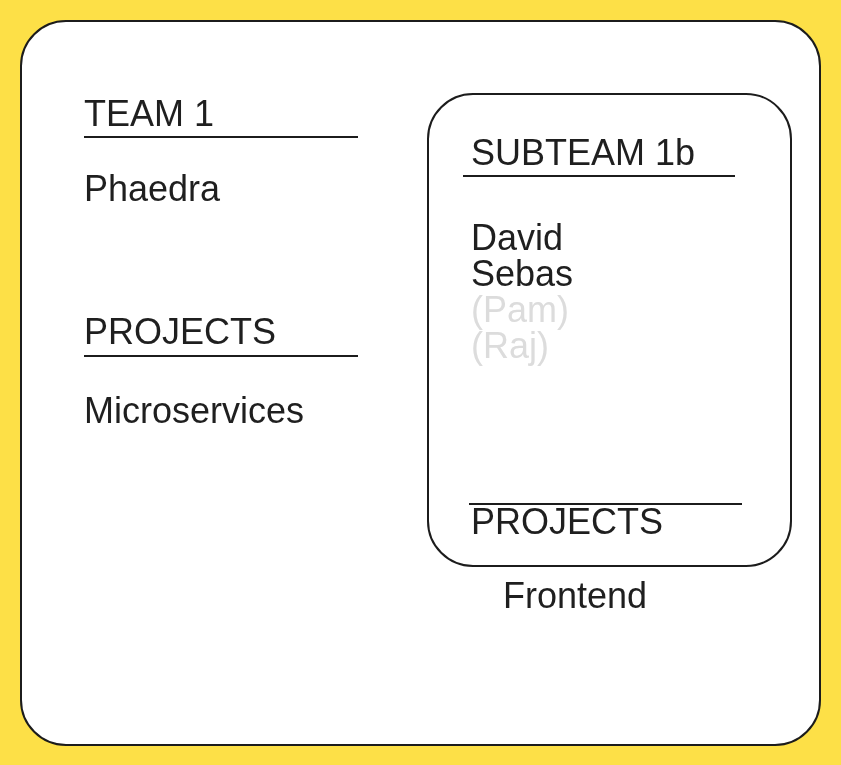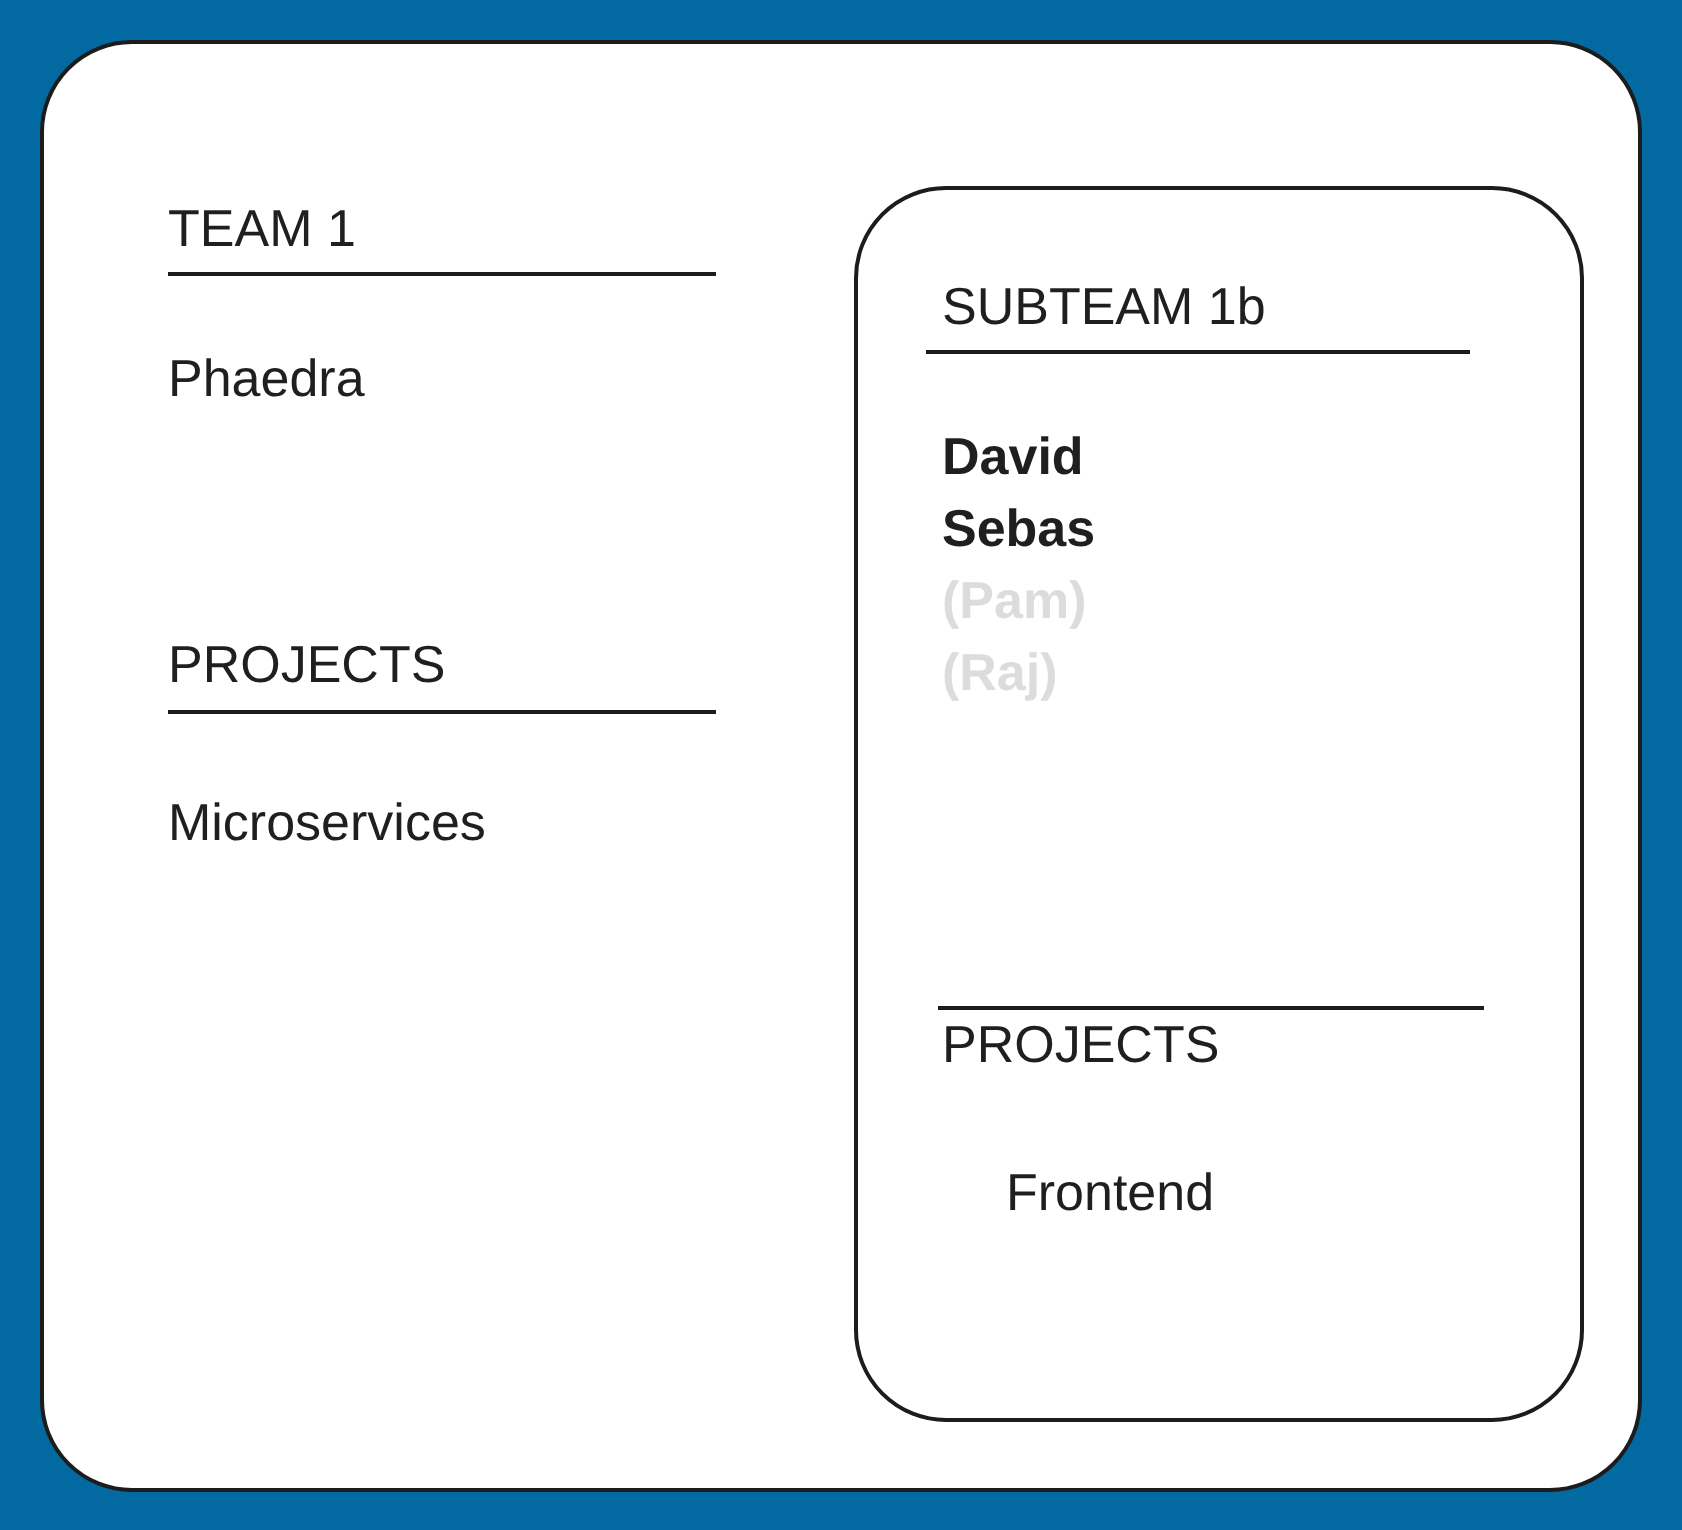--- a/index.html
+++ b/index.html
@@ -5,44 +5,44 @@
   html, body {
     margin: 0;
     padding: 0;
     background: #ffffff;
     font-family: "Liberation Sans", sans-serif;
   }
   .page {
     position: relative;
     width: 841px;
     height: 765px;
-    background: #0369a1;
+    background: #fde047;
     overflow: hidden;
     color: #1f1f1f;
-    font-size: 26px;
+    font-size: 36px;
     line-height: 36px;
   }
   .box {
     position: absolute;
     border: 2px solid #1c1c1c;
     border-radius: 46px;
     background: #ffffff;
     box-sizing: border-box;
   }
   .outer-box {
     left: 20px;
     top: 20px;
     width: 801px;
     height: 726px;
   }
   .inner-box {
     left: 405px;
     top: 71px;
     width: 365px;
-    height: 618px;
+    height: 474px;
   }
   .abs { position: absolute; white-space: nowrap; }
   .heading { color: #1f1f1f; }
   .rule {
     position: absolute;
     height: 0;
     border-top: 2px solid #1c1c1c;
   }
   .list .row { height: 36px; }
   .inherited { color: #dcdcdc; }
@@ -51,21 +51,21 @@
   .team-title      { left: 62px;  top: 74px;  }
   .team-rule       { left: 62px;  top: 114px; width: 274px; }
   .team-members    { left: 62px;  top: 149px; }
   .projects-title  { left: 62px;  top: 292px; }
   .projects-rule   { left: 62px;  top: 333px; width: 274px; }
   .projects-list   { left: 62px;  top: 371px; }
 
   
   .subteam-title     { left: 42px; top: 40px;  }
   .subteam-rule      { left: 34px; top: 80px;  width: 272px; }
-  .subteam-members   { left: 42px; top: 115px; font-weight: bold; }
+  .subteam-members   { left: 42px; top: 125px; }
   .subteam-sep-rule  { left: 40px; top: 408px; width: 273px; }
   .subteam-projects-title { left: 42px; top: 409px; }
   .subteam-projects-list  { left: 42px; top: 483px; margin-left: 32px; }
 </style>
 </head>
 <body>
 
 <div class="page">
 
   <div class="box outer-box">

